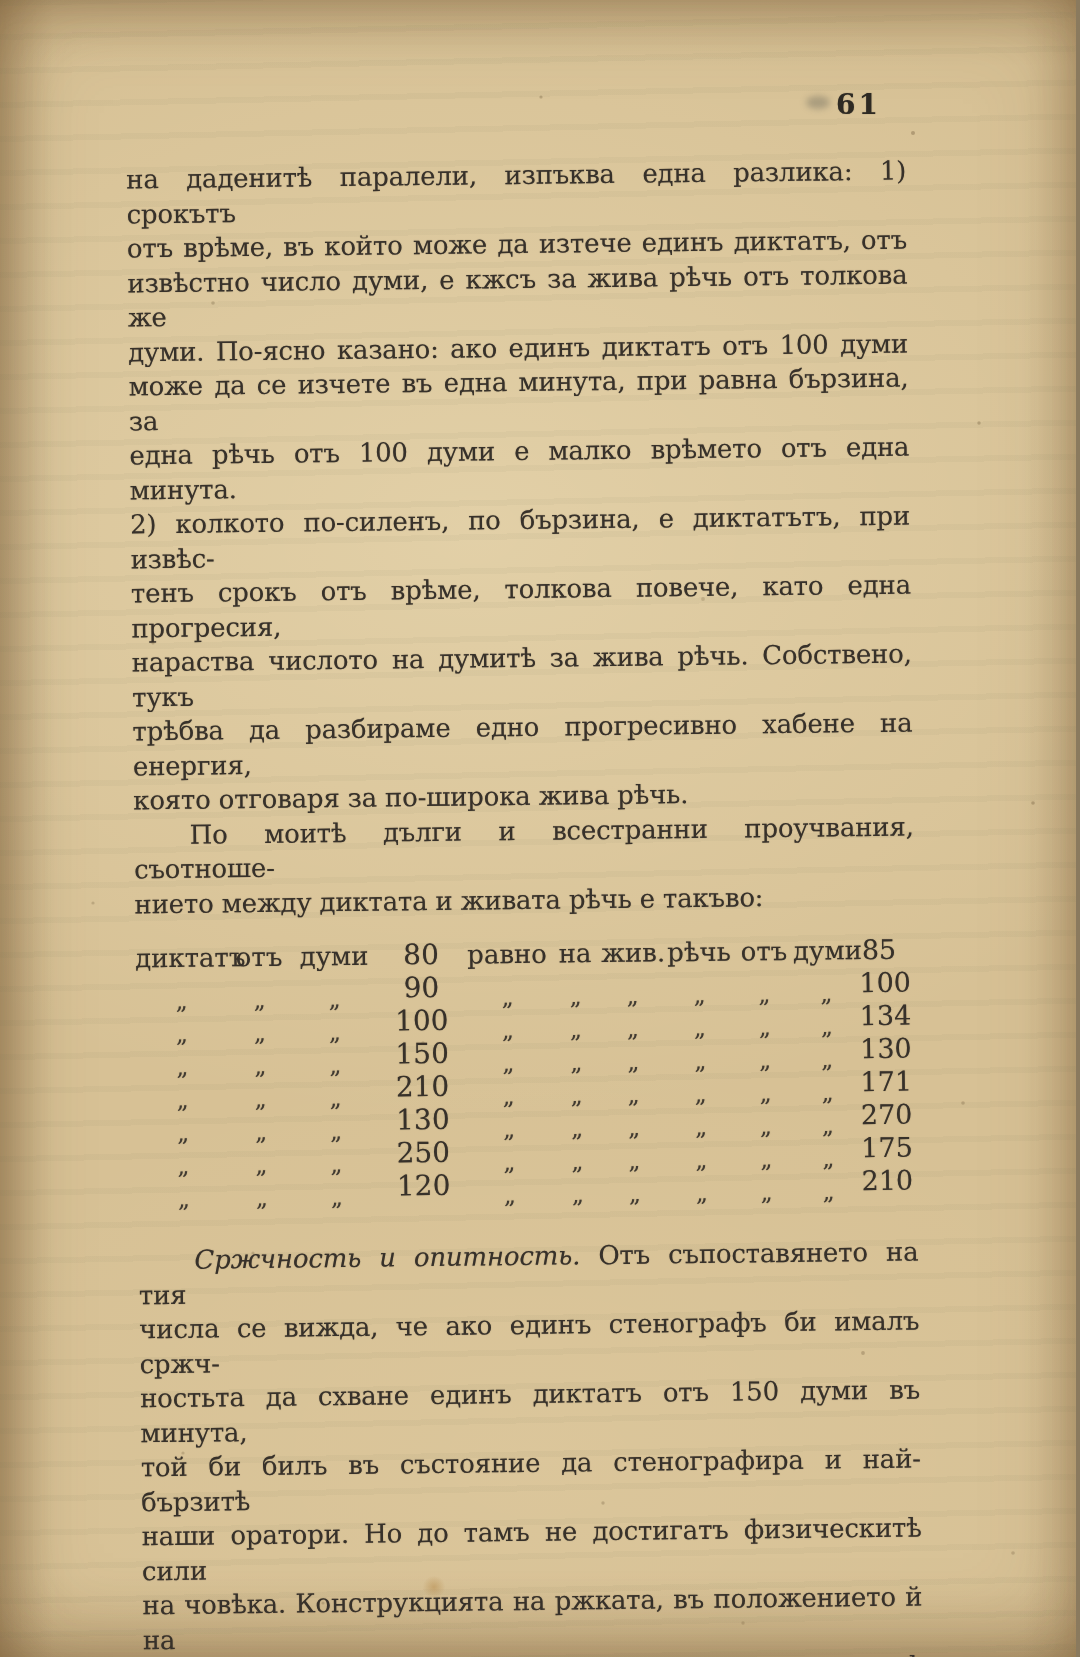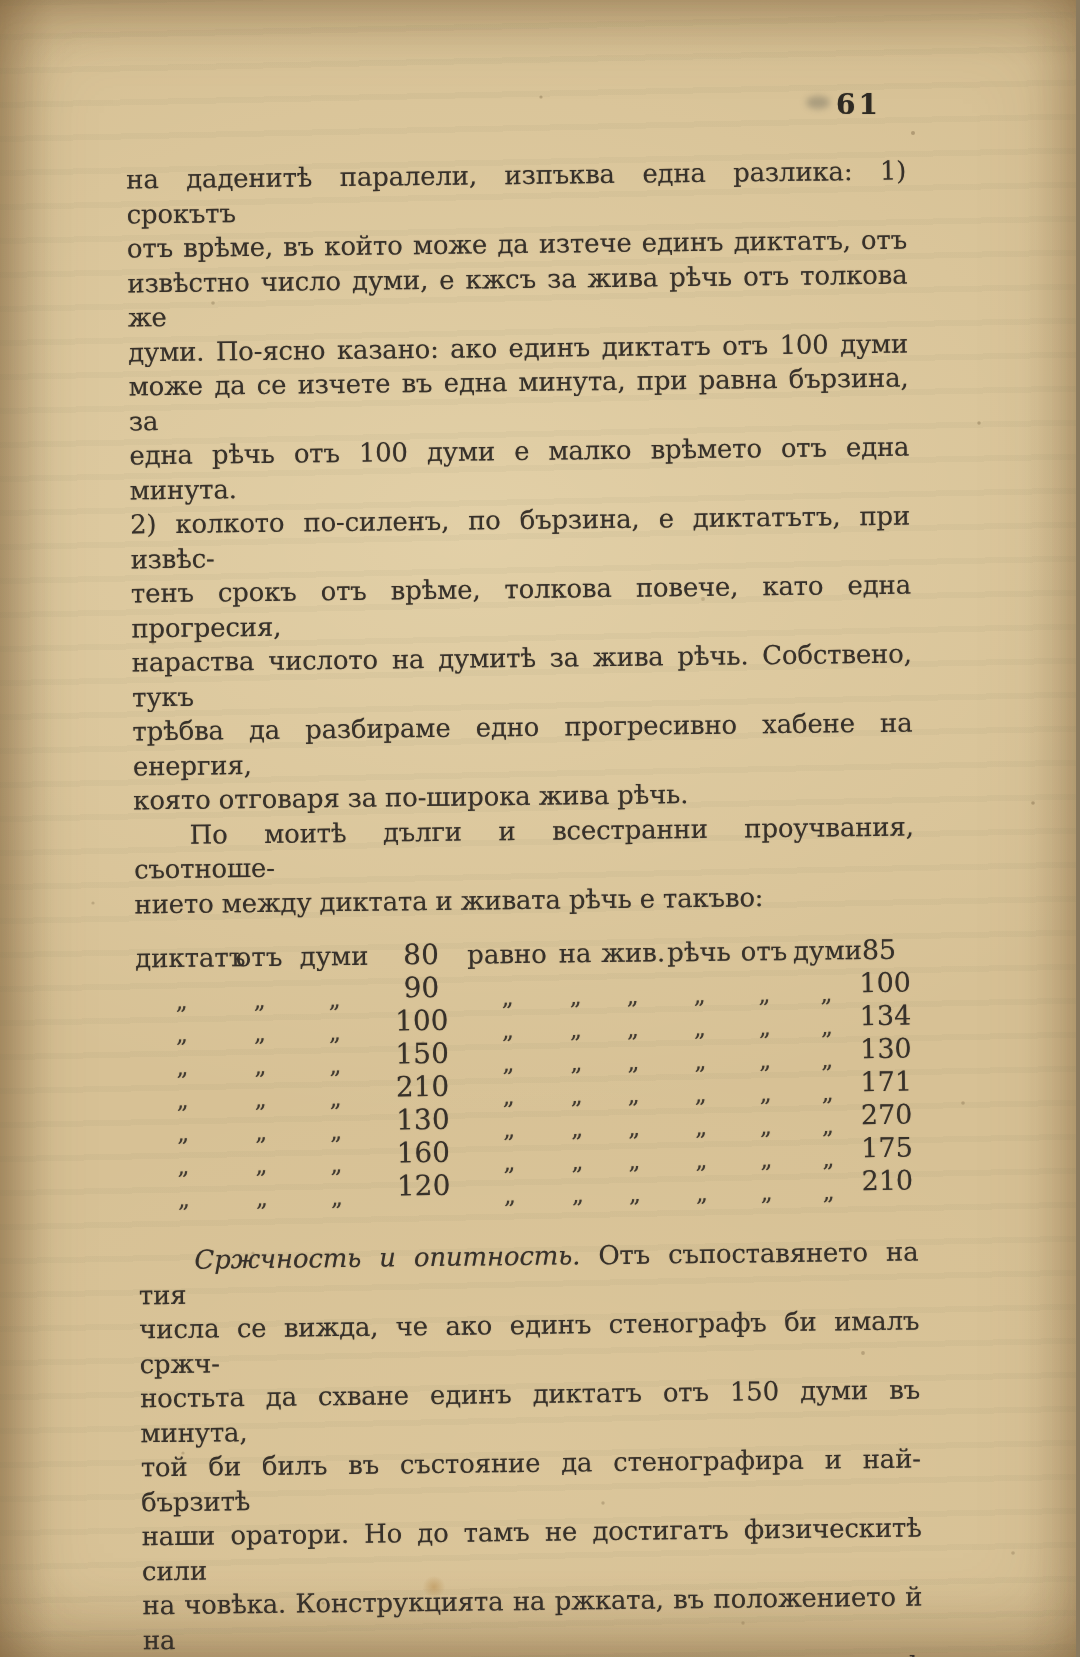--- a/index.html
+++ b/index.html
@@ -184,21 +184,21 @@
           <span class="tcell d">„</span>
           <span class="tcell d">„</span>
           <span class="tcell d">„</span>
           <span class="tcell d">„</span>
           <span class="tcell num2">270</span>
         </div>
         <div class="trow">
           <span class="tcell d">„</span>
           <span class="tcell d">„</span>
           <span class="tcell d">„</span>
-          <span class="tcell num">160</span>
+          <span class="tcell num">250</span>
           <span class="tcell d">„</span>
           <span class="tcell d">„</span>
           <span class="tcell d">„</span>
           <span class="tcell d">„</span>
           <span class="tcell d">„</span>
           <span class="tcell d">„</span>
           <span class="tcell num2">175</span>
         </div>
         <div class="trow">
           <span class="tcell d">„</span>

